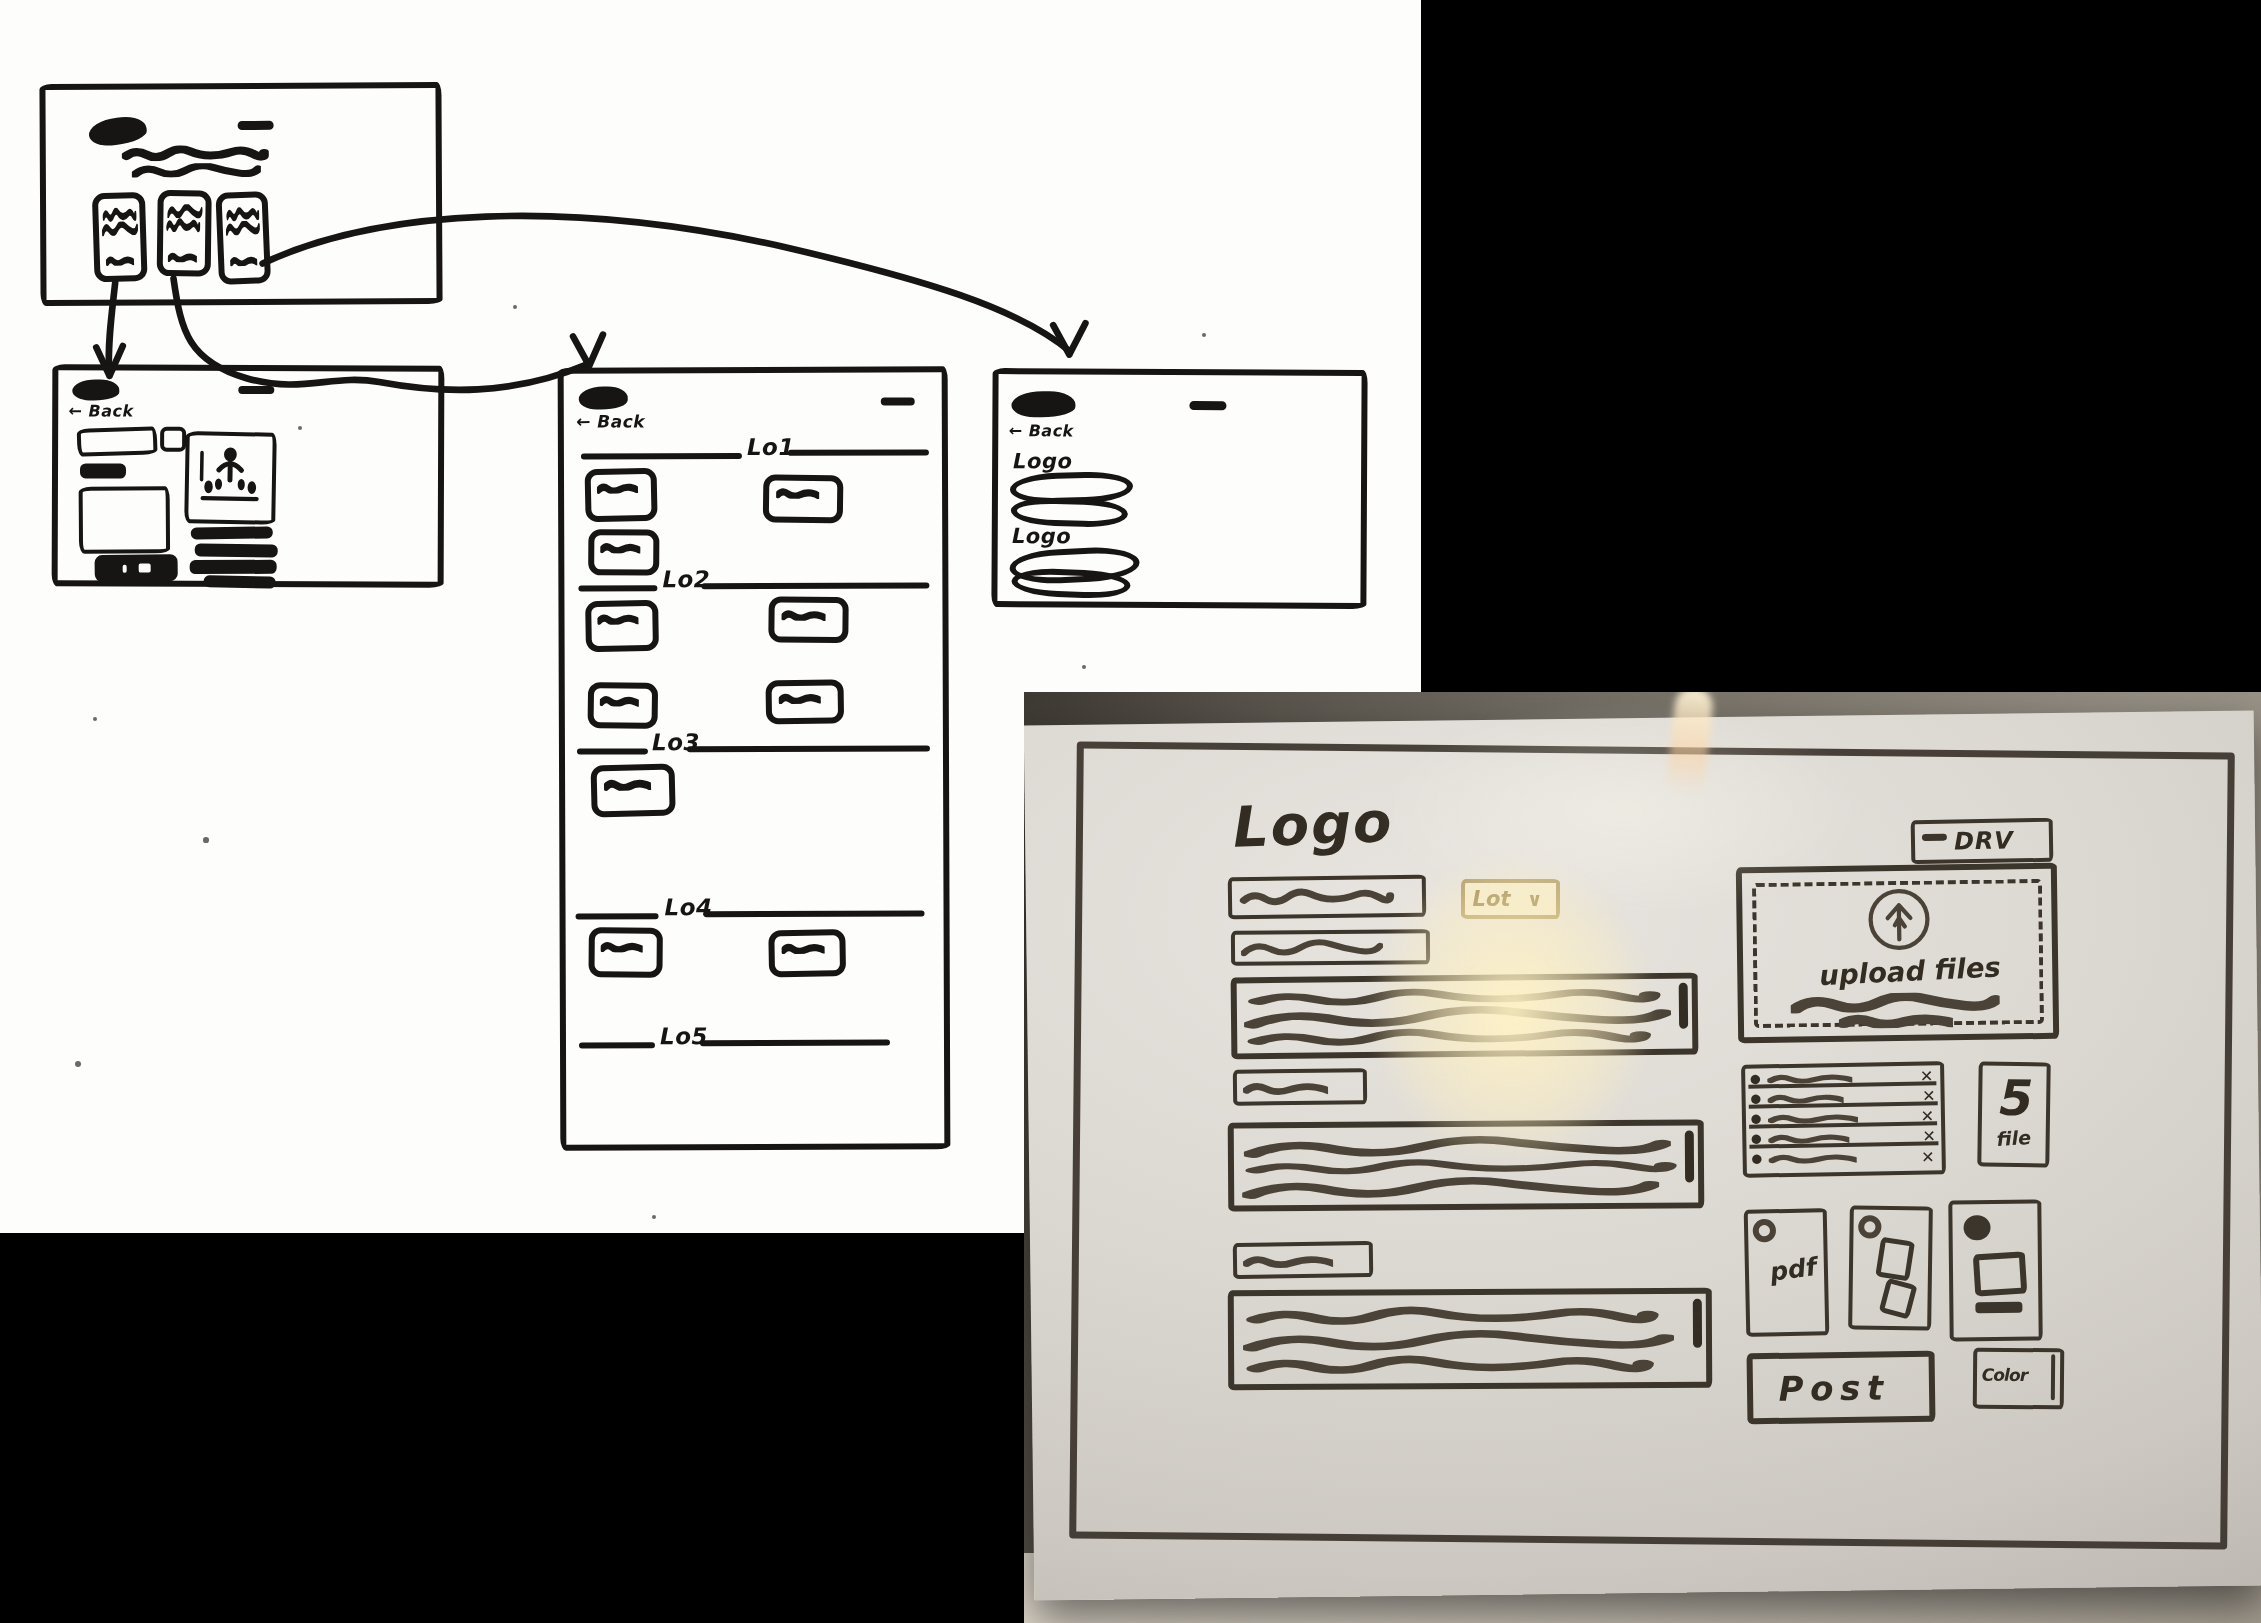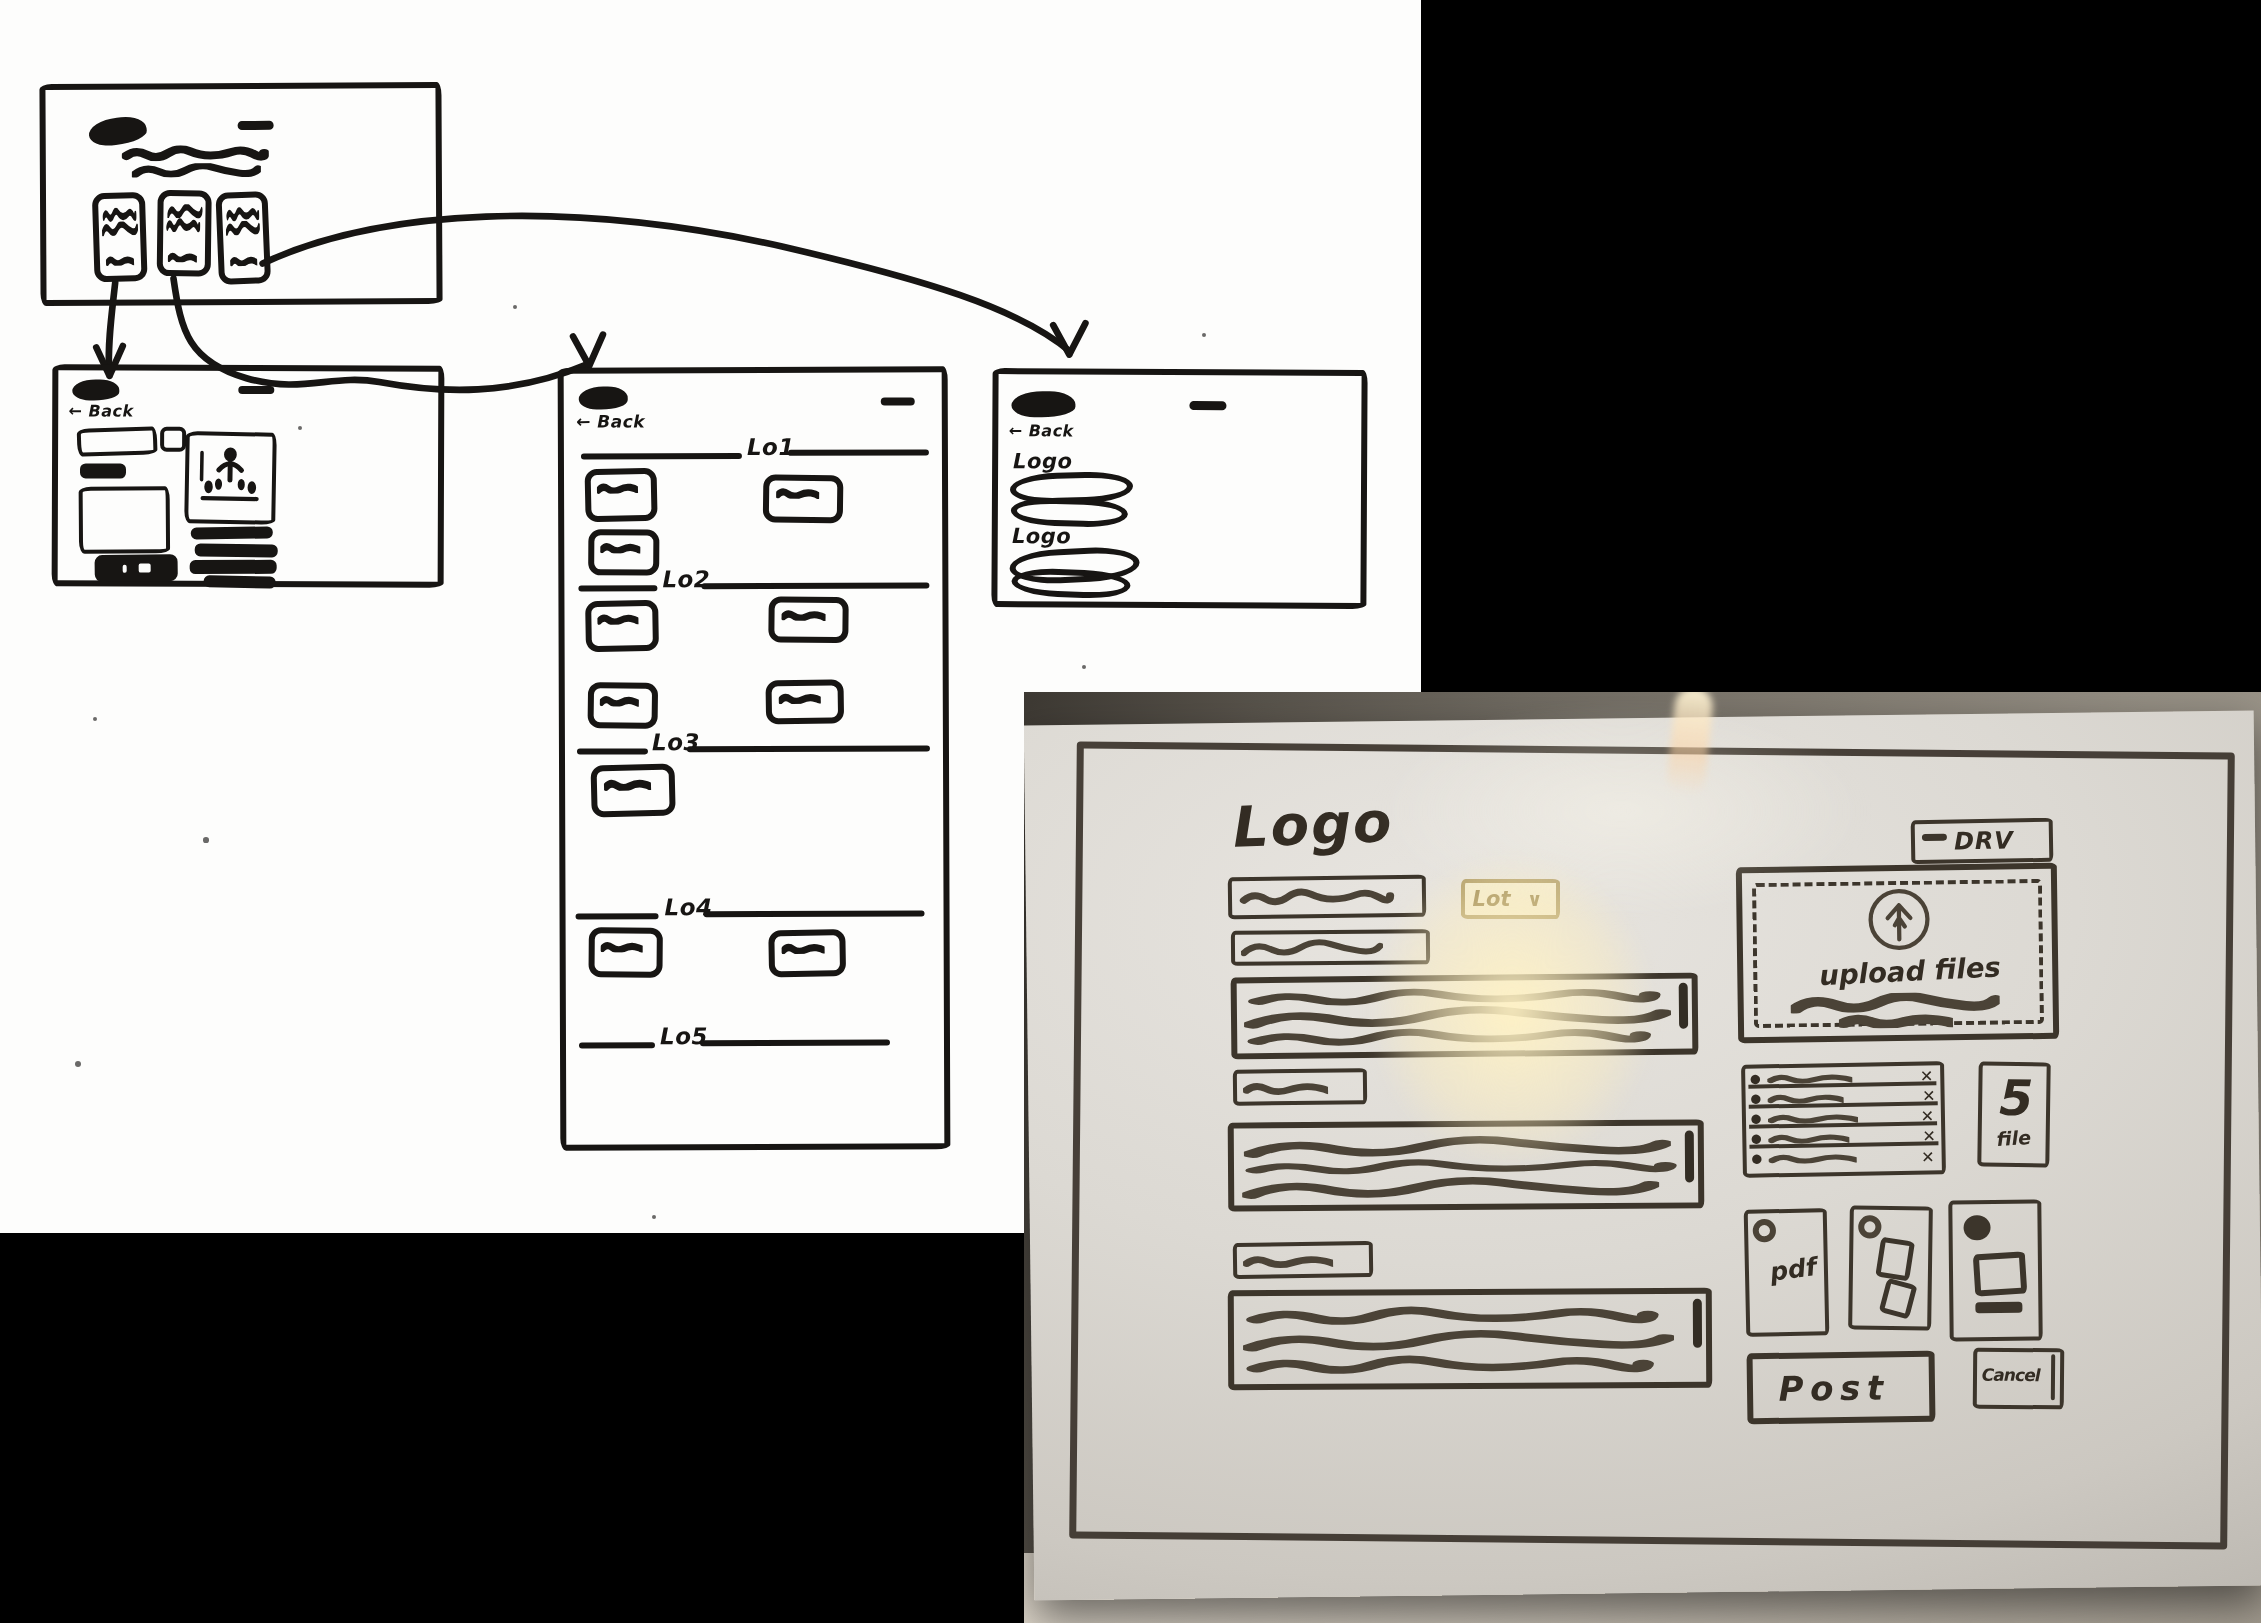--- a/index.html
+++ b/index.html
@@ -404,21 +404,21 @@
         <div class="mdot" style="left:11.4px;top:11.4px;width:26.5px;height:25px"></div>
         <div class="mk mkthin" style="left:21px;top:49px;width:52px;height:42px;border-width:6.2px;transform:rotate(-3deg)"></div>
         <div class="mbar" style="left:22px;top:98px;width:47px;height:11.4px"></div>
       </div>
 
       <div class="mk" style="left:723px;top:660px;width:188px;height:71px;transform:rotate(-0.8deg)">
         <div class="mtext" style="left:25.6px;top:9.5px;font-size:34px;letter-spacing:6.6px">Post</div>
       </div>
       <div class="mk mkthin" style="left:949px;top:656px;width:91px;height:61px;transform:rotate(0.5deg)">
         <div class="abs" style="right:4.7px;top:1.9px;width:4.7px;height:46px;background:#3c352b;border-radius:2.8px"></div>
-        <div class="mtext" style="left:4.7px;top:13.3px;font-size:17px;letter-spacing:-0.9px">Cancel</div>
+        <div class="mtext" style="left:4.7px;top:13.3px;font-size:17px;letter-spacing:-0.9px">Color</div>
       </div>
     </div>
 
     <div class="glare2"></div>
     <div class="glare1"></div>
     <div class="flare"></div>
   </div>
 </div>
 
 

